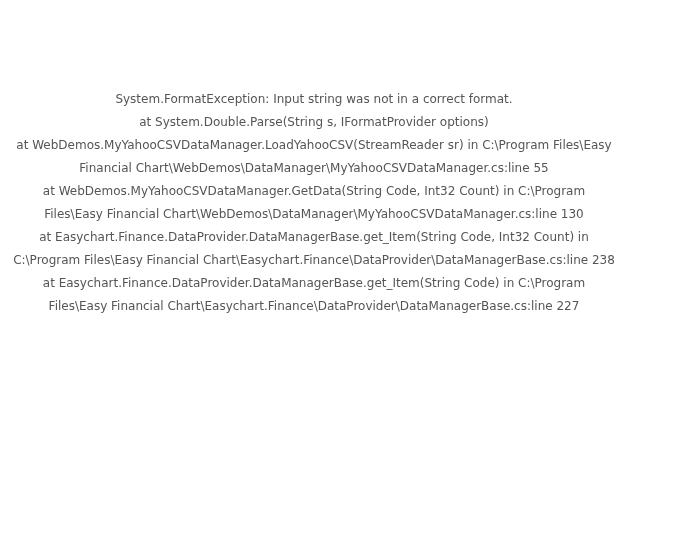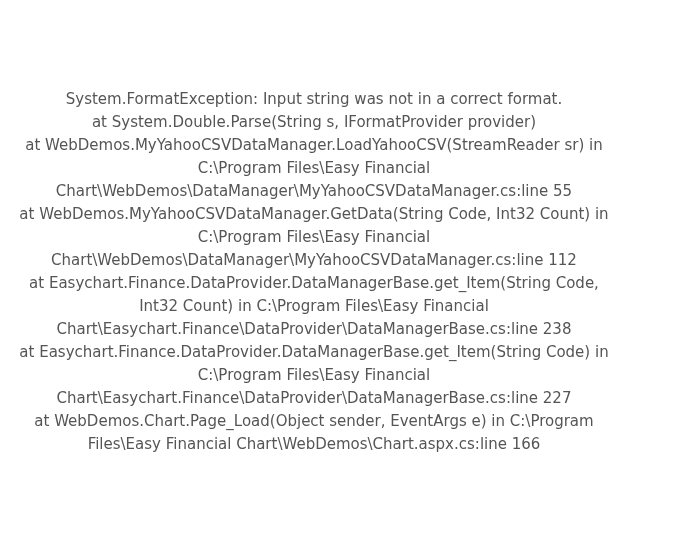--- a/index.html
+++ b/index.html
@@ -18,36 +18,35 @@
     position: relative;
     overflow: hidden;
   }
   .stack-trace {
     position: absolute;
     left: 0;
     top: 88px;
     width: 628px;
     text-align: center;
     color: #555555;
-    font-size: 15px;
+    font-size: 12px;
     line-height: 23px;
     font-family: "DejaVu Sans", sans-serif;
   }
   .trace-line {
     display: block;
     padding: 0 12px;
     white-space: normal;
   }
 </style>
 </head>
 <body>
 
 <div class="page">
   <div class="stack-trace">
     <span class="trace-line">System.FormatException: Input string was not in a correct format.</span>
-    <span class="trace-line">at System.Double.Parse(String s, IFormatProvider provider)</span>
+    <span class="trace-line">at System.Double.Parse(String s, IFormatProvider options)</span>
     <span class="trace-line">at WebDemos.MyYahooCSVDataManager.LoadYahooCSV(StreamReader sr) in C:\Program Files\Easy Financial Chart\WebDemos\DataManager\MyYahooCSVDataManager.cs:line 55</span>
-    <span class="trace-line">at WebDemos.MyYahooCSVDataManager.GetData(String Code, Int32 Count) in C:\Program Files\Easy Financial Chart\WebDemos\DataManager\MyYahooCSVDataManager.cs:line 112</span>
+    <span class="trace-line">at WebDemos.MyYahooCSVDataManager.GetData(String Code, Int32 Count) in C:\Program Files\Easy Financial Chart\WebDemos\DataManager\MyYahooCSVDataManager.cs:line 130</span>
     <span class="trace-line">at Easychart.Finance.DataProvider.DataManagerBase.get_Item(String Code, Int32 Count) in C:\Program Files\Easy Financial Chart\Easychart.Finance\DataProvider\DataManagerBase.cs:line 238</span>
     <span class="trace-line">at Easychart.Finance.DataProvider.DataManagerBase.get_Item(String Code) in C:\Program Files\Easy Financial Chart\Easychart.Finance\DataProvider\DataManagerBase.cs:line 227</span>
-    <span class="trace-line">at WebDemos.Chart.Page_Load(Object sender, EventArgs e) in C:\Program Files\Easy Financial Chart\WebDemos\Chart.aspx.cs:line 166</span>
   </div>
 </div>
 
 </body></html>

